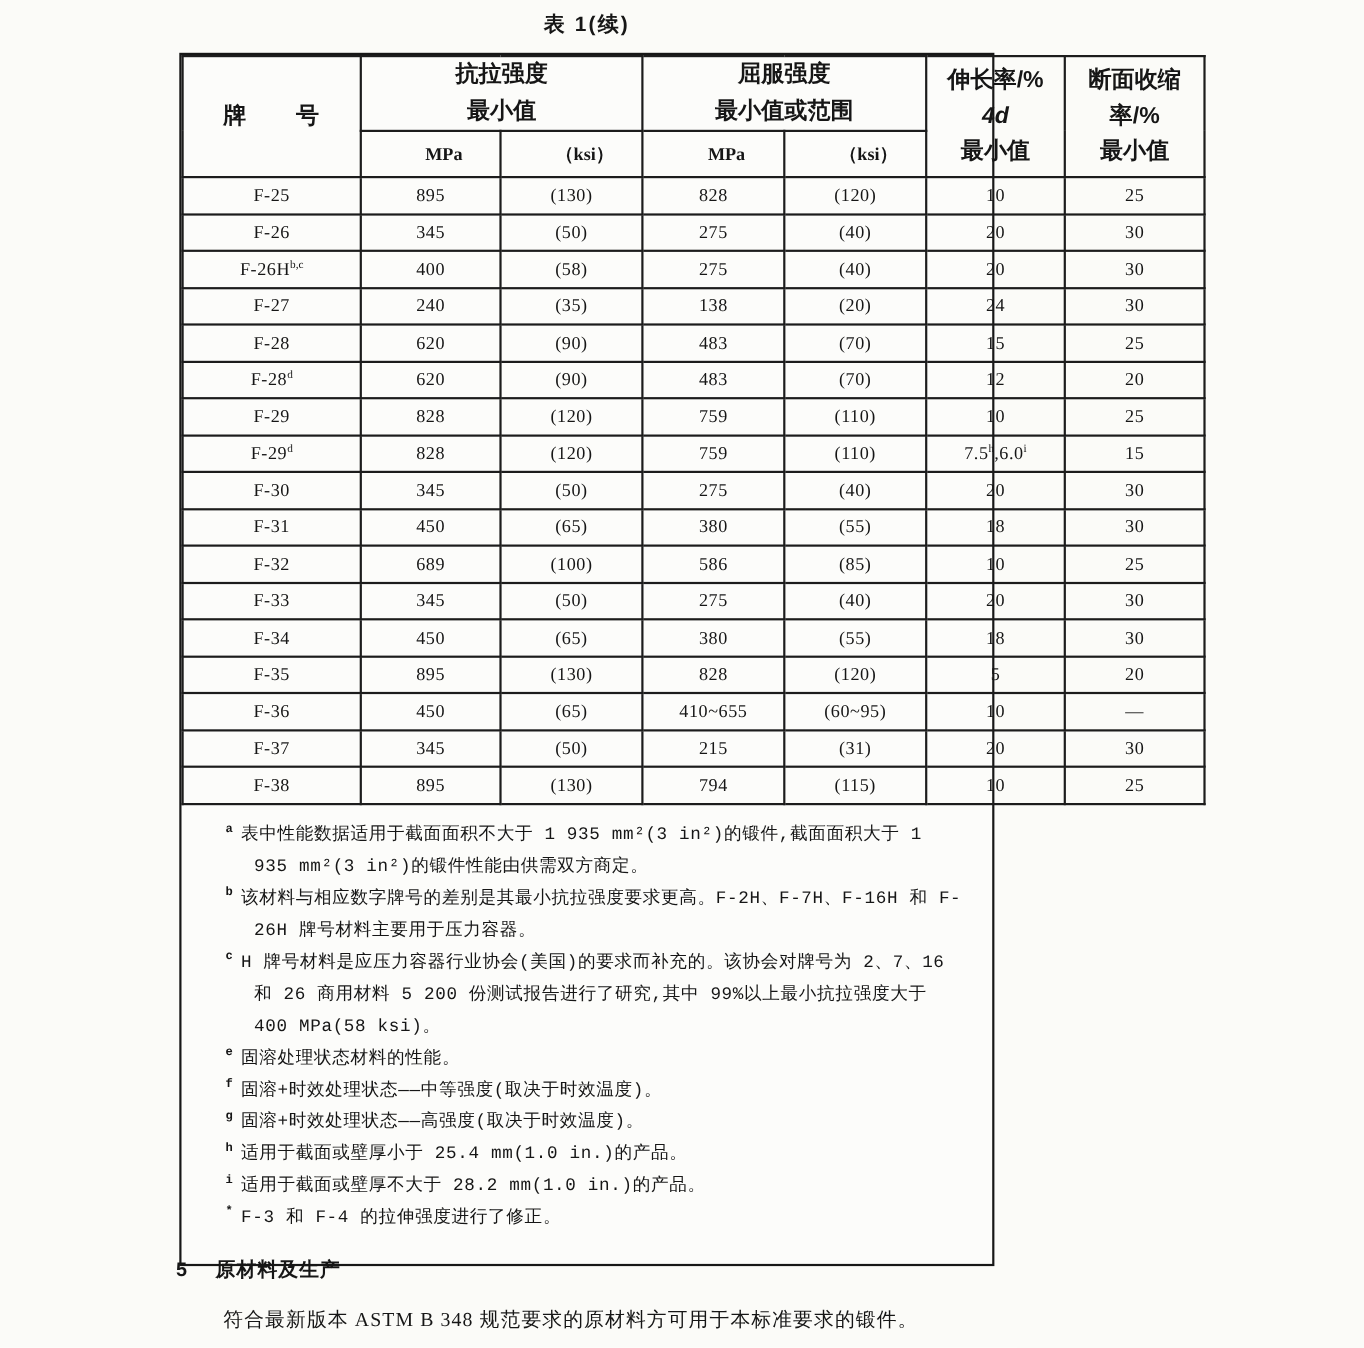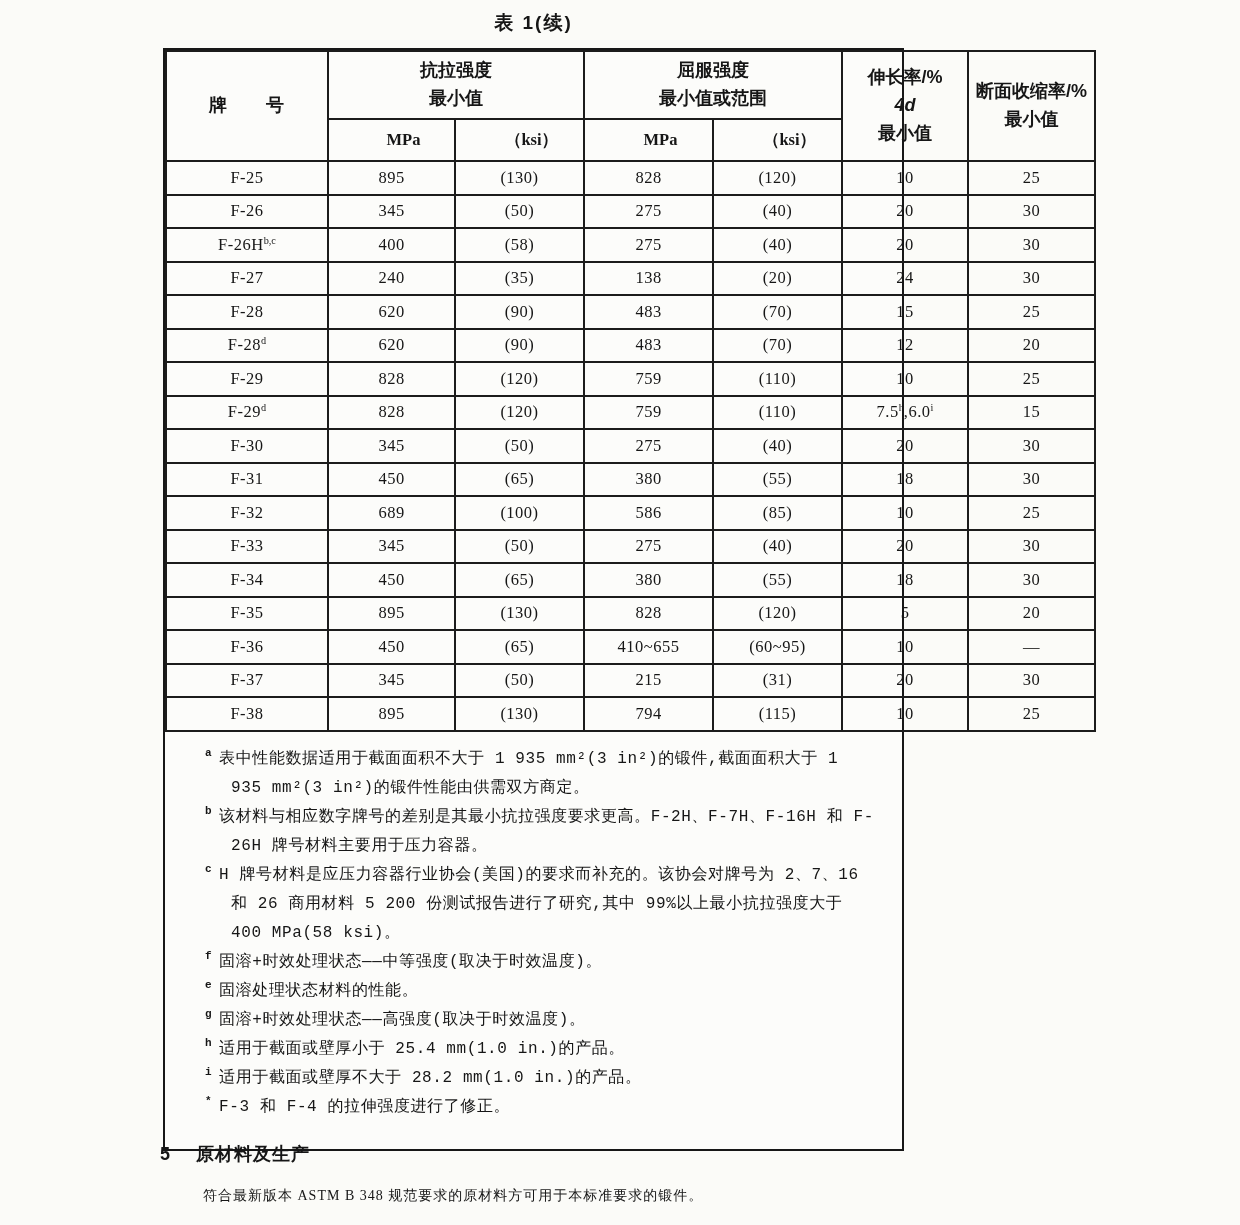--- a/index.html
+++ b/index.html
@@ -34,21 +34,21 @@
   table.materials th, table.materials td {
     border: 2px solid #1c1c1c;
     text-align: center;
     vertical-align: middle;
     padding: 0 2px;
     overflow: hidden;
   }
   table.materials thead th {
     font-family: "Liberation Sans", sans-serif;
     font-weight: bold;
-    font-size: 18px;
+    font-size: 21px;
     line-height: 1.55;
   }
   thead tr.group-row th { height: 66px; }
   thead tr.sub-row th {
     height: 40px;
     font-family: "Liberation Serif", serif;
     font-weight: bold;
     font-size: 16.5px;
     padding-left: 26px;
   }
@@ -82,21 +82,21 @@
   .section-heading {
     font-family: "Liberation Sans", sans-serif;
     font-weight: bold;
     font-size: 18px;
     letter-spacing: 1px;
   }
   .section-heading .sec-num { margin-right: 25px; }
   .section-body {
     margin: 21px 0 12px 0;
     padding-left: 43px;
-    font-size: 14px;
+    font-size: 18px;
     letter-spacing: 1px;
   }
 </style>
 </head>
 <body>
 
 <div class="page">
 
   <div class="table-area">
     <div class="table-title">表 1(续)</div>
@@ -294,22 +294,22 @@
               <td>10</td>
               <td>25</td>
             </tr>
           </tbody>
       </table>
 
       <div class="footnotes" id="footnotes">
           <p class="fn"><span class="fn-marker">a</span><span class="fn-text">表中性能数据适用于截面面积不大于 1 935 mm²(3 in²)的锻件,截面面积大于 1 935 mm²(3 in²)的锻件性能由供需双方商定。</span></p>
           <p class="fn"><span class="fn-marker">b</span><span class="fn-text">该材料与相应数字牌号的差别是其最小抗拉强度要求更高。F-2H、F-7H、F-16H 和 F-26H 牌号材料主要用于压力容器。</span></p>
           <p class="fn"><span class="fn-marker">c</span><span class="fn-text">H 牌号材料是应压力容器行业协会(美国)的要求而补充的。该协会对牌号为 2、7、16 和 26 商用材料 5 200 份测试报告进行了研究,其中 99%以上最小抗拉强度大于 400 MPa(58 ksi)。</span></p>
+          <p class="fn"><span class="fn-marker">e</span><span class="fn-text">固溶处理状态材料的性能。</span></p>
           <p class="fn"><span class="fn-marker">f</span><span class="fn-text">固溶+时效处理状态——中等强度(取决于时效温度)。</span></p>
-          <p class="fn"><span class="fn-marker">e</span><span class="fn-text">固溶处理状态材料的性能。</span></p>
           <p class="fn"><span class="fn-marker">g</span><span class="fn-text">固溶+时效处理状态——高强度(取决于时效温度)。</span></p>
           <p class="fn"><span class="fn-marker">h</span><span class="fn-text">适用于截面或壁厚小于 25.4 mm(1.0 in.)的产品。</span></p>
           <p class="fn"><span class="fn-marker">i</span><span class="fn-text">适用于截面或壁厚不大于 28.2 mm(1.0 in.)的产品。</span></p>
           <p class="fn"><span class="fn-marker">*</span><span class="fn-text">F-3 和 F-4 的拉伸强度进行了修正。</span></p>
         </div>
     </div>
   </div>
 
   <div class="section">
     <div class="section-heading">

